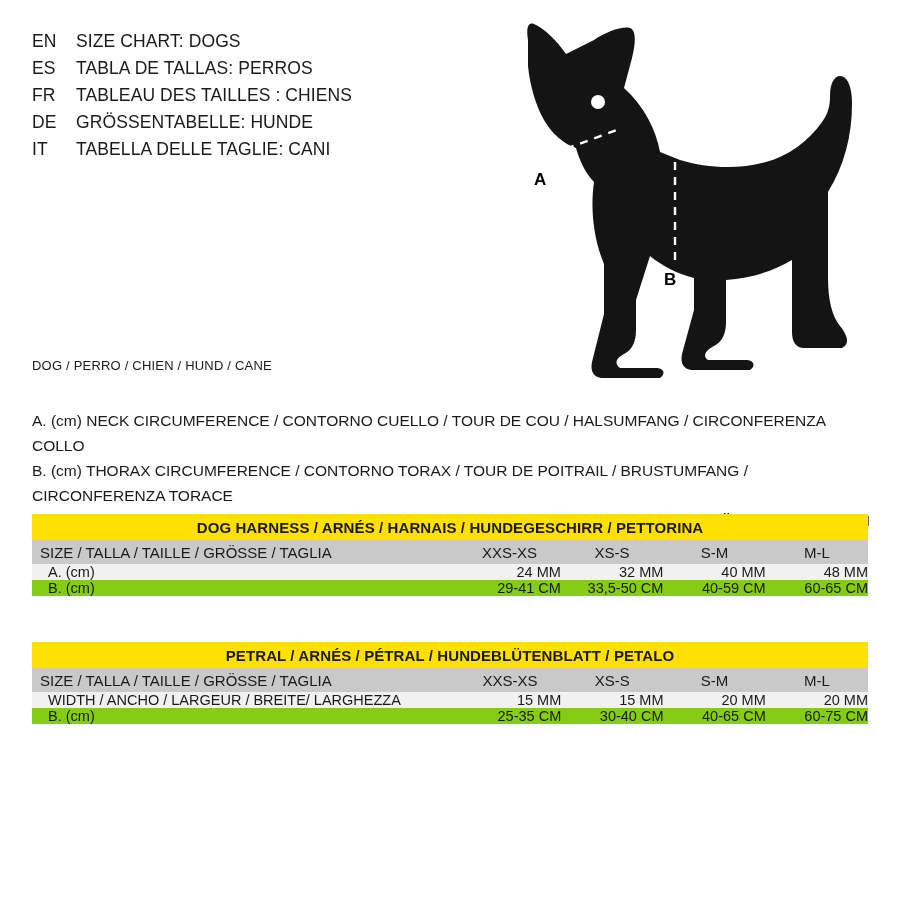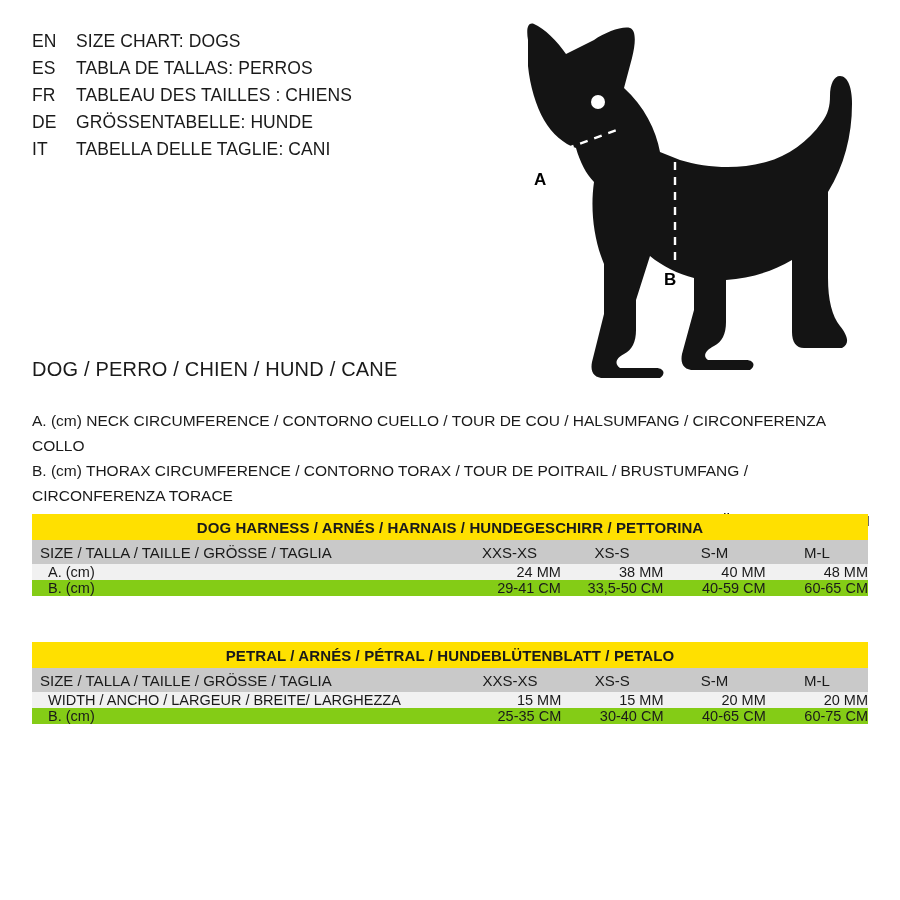--- a/index.html
+++ b/index.html
@@ -67,21 +67,21 @@
   .label-b { left: 664px; top: 270px; }
 
   
   .mid-text {
     position: absolute;
     left: 32px;
     width: 840px;
   }
   .dog-line {
     top: 358px;
-    font-size: 20px;
+    font-size: 13px;
     letter-spacing: .2px;
   }
   .defs {
     top: 408px;
     font-size: 15.5px;
     line-height: 25px;
   }
   .defs .bold-line {
     font-weight: bold;
     letter-spacing: .1px;
@@ -254,21 +254,21 @@
         <tr class="head-row">
           <td class="lbl col-lbl">SIZE / TALLA / TAILLE / GRÖSSE / TAGLIA</td>
           <td class="val col-v">XXS-XS</td>
           <td class="val col-v">XS-S</td>
           <td class="val col-v">S-M</td>
           <td class="val col-v">M-L</td>
         </tr>
         <tr class="data-row row-light">
           <td class="lbl col-lbl">A. (cm)</td>
           <td class="val col-v">24 MM</td>
-          <td class="val col-v">38 MM</td>
+          <td class="val col-v">32 MM</td>
           <td class="val col-v">40 MM</td>
           <td class="val col-v">48 MM</td>
         </tr>
         <tr class="data-row row-dark">
           <td class="lbl col-lbl">B. (cm)</td>
           <td class="val col-v">29-41 CM</td>
           <td class="val col-v">33,5-50 CM</td>
           <td class="val col-v">40-59 CM</td>
           <td class="val col-v">60-65 CM</td>
         </tr>

